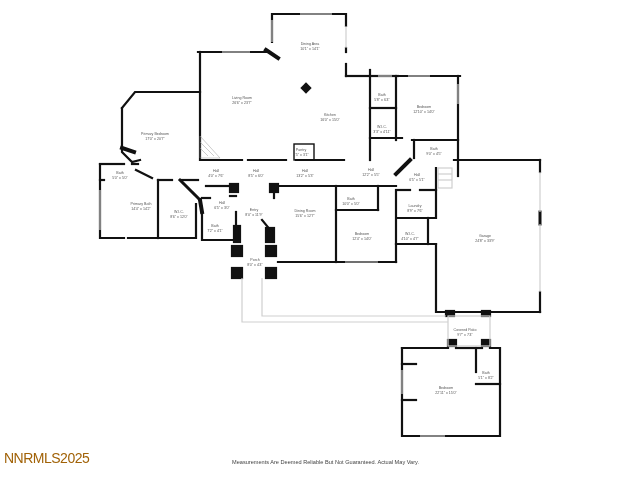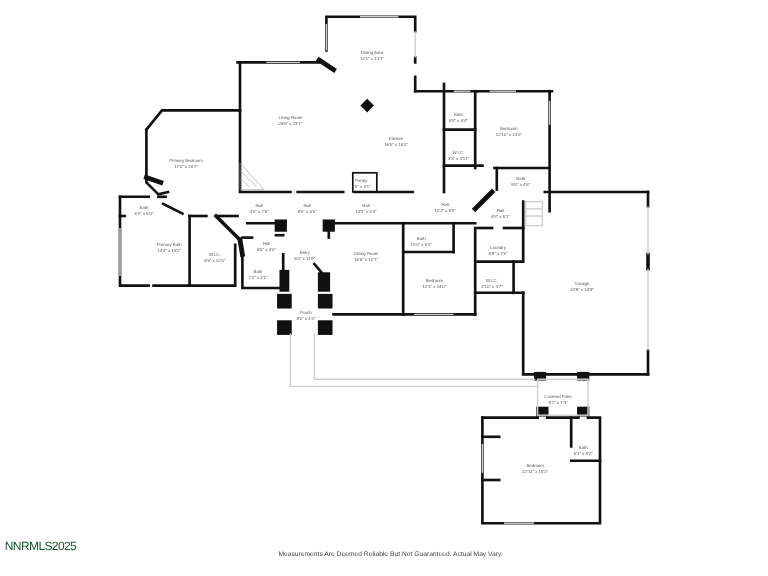--- a/index.html
+++ b/index.html
@@ -1,21 +1,21 @@
 <!DOCTYPE html>
 <html><head>
 <meta charset="utf-8">
 <style>
   html, body { margin:0; padding:0; background:#fff; }
   body { width:640px; height:480px; position:relative; overflow:hidden; font-family:"Liberation Sans", sans-serif; }
   #plan { position:absolute; left:0; top:0; width:640px; height:480px; }
   .lbl { position:absolute; transform:translate(-50%,-50%); text-align:center; color:#555; font-size:3.6px; line-height:4.6px; white-space:nowrap; }
   .lbl .n { display:block; }
   .lbl .d { display:block; }
-  #watermark { position:absolute; left:4px; top:450px; font-size:10px; color:#14532d; letter-spacing:-0.5px; font-family:"Liberation Sans", sans-serif; }
+  #watermark { position:absolute; left:4px; top:450px; font-size:14px; color:#a16207; letter-spacing:-0.5px; font-family:"Liberation Sans", sans-serif; }
   #disclaimer { position:absolute; left:232px; top:459px; font-size:5.6px; color:#444; font-family:"Liberation Sans", sans-serif; }
 </style>
 </head>
 <body>
 
 <svg id="plan" viewBox="0 0 640 480" xmlns="http://www.w3.org/2000/svg">
   <g stroke="#111" stroke-width="2.2" fill="none" stroke-linecap="square">
 
     <polyline points="272,42 272,14 346,14 346,26"></polyline>
     <line x1="346" y1="48" x2="346" y2="52"></line>

